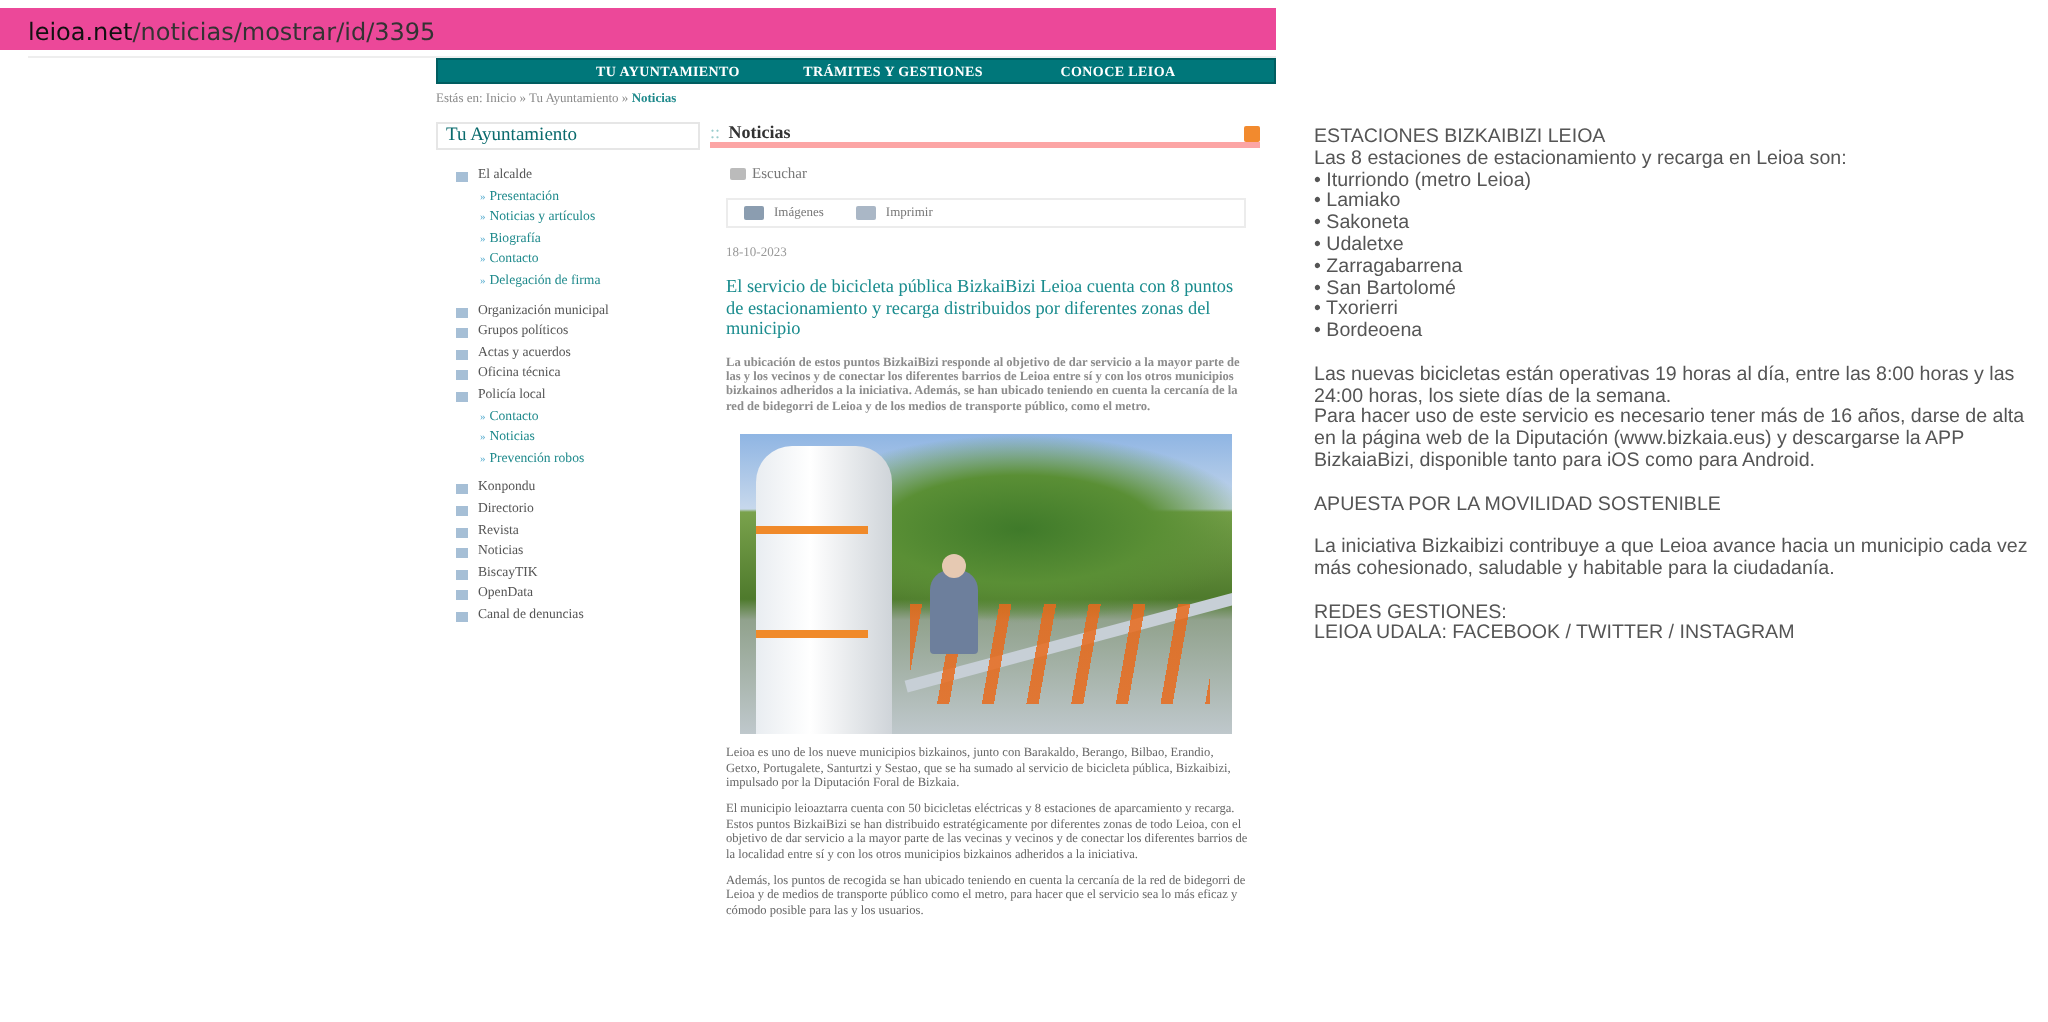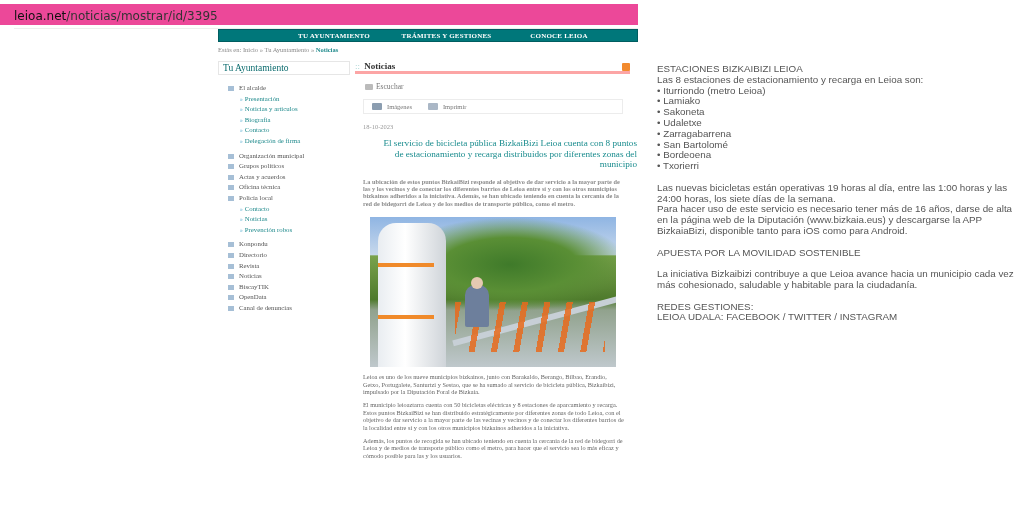--- a/index.html
+++ b/index.html
@@ -63,21 +63,21 @@
   .tools {
     margin-top: 8px; margin-left: 8px; width: 260px; height: 15px; border: 1px solid #ececec;
     display: flex; align-items: center; font-size: 6.5px; color: #777;
   }
   .tools .t { display: flex; align-items: center; margin-left: 8px; margin-right: 8px; }
   .tools .ic { width: 10px; height: 7px; background: #8b9db0; margin-right: 5px; border-radius: 1px; }
   .tools .ic.print { background: #aab7c6; }
 
   .date { margin-top: 9px; margin-left: 8px; font-size: 6.5px; color: #999; }
   .headline {
-    margin-top: 8px; margin-left: 20px; width: 262px; font-size: 9.2px; line-height: 10.5px; color: #1a8c8e; text-align: right;
+    margin-top: 8px; margin-left: 8px; width: 262px; font-size: 9.2px; line-height: 10.5px; color: #1a8c8e;
   }
   .lead {
     margin-top: 8px; margin-left: 8px; width: 260px; font-size: 6.3px; line-height: 7.4px;
     color: #8c8c8c; font-weight: bold;
   }
   .photo {
     margin-top: 10px; margin-left: 15px; width: 246px; height: 150px; position: relative; overflow: hidden;
     background: linear-gradient(180deg, #8fb5e3 0%, #c7d8ec 25%, #7aa24c 26%, #4e7a2c 55%, #91a28d 62%, #bfc8cc 100%);
   }
   .photo .trees { position: absolute; left: 60px; top: 0; width: 200px; height: 95px;
@@ -194,26 +194,26 @@
   <div class="blk">
     <div>ESTACIONES BIZKAIBIZI LEIOA</div>
     <div>Las 8 estaciones de estacionamiento y recarga en Leioa son:</div>
     <ul>
       <li>Iturriondo (metro Leioa)</li>
       <li>Lamiako</li>
       <li>Sakoneta</li>
       <li>Udaletxe</li>
       <li>Zarragabarrena</li>
       <li>San Bartolomé</li>
+      <li>Txorierri</li>
       <li>Bordeoena</li>
-      <li>Txorierri</li>
     </ul>
   </div>
   <div class="blk">
-    <div>Las nuevas bicicletas están operativas 19 horas al día, entre las 1:00 horas y las 24:00 horas, los siete días de la semana.</div>
+    <div>Las nuevas bicicletas están operativas 19 horas al día, entre las 8:00 horas y las 24:00 horas, los siete días de la semana.</div>
     <div>Para hacer uso de este servicio es necesario tener más de 16 años, darse de alta en la página web de la Diputación (www.bizkaia.eus) y descargarse la APP BizkaiaBizi, disponible tanto para iOS como para Android.</div>
   </div>
   <div class="blk">
     <div>APUESTA POR LA MOVILIDAD SOSTENIBLE</div>
   </div>
   <div class="blk">
     <div>La iniciativa Bizkaibizi contribuye a que Leioa avance hacia un municipio cada vez más cohesionado, saludable y habitable para la ciudadanía.</div>
   </div>
   <div class="blk">
     <div>REDES GESTIONES:</div>

